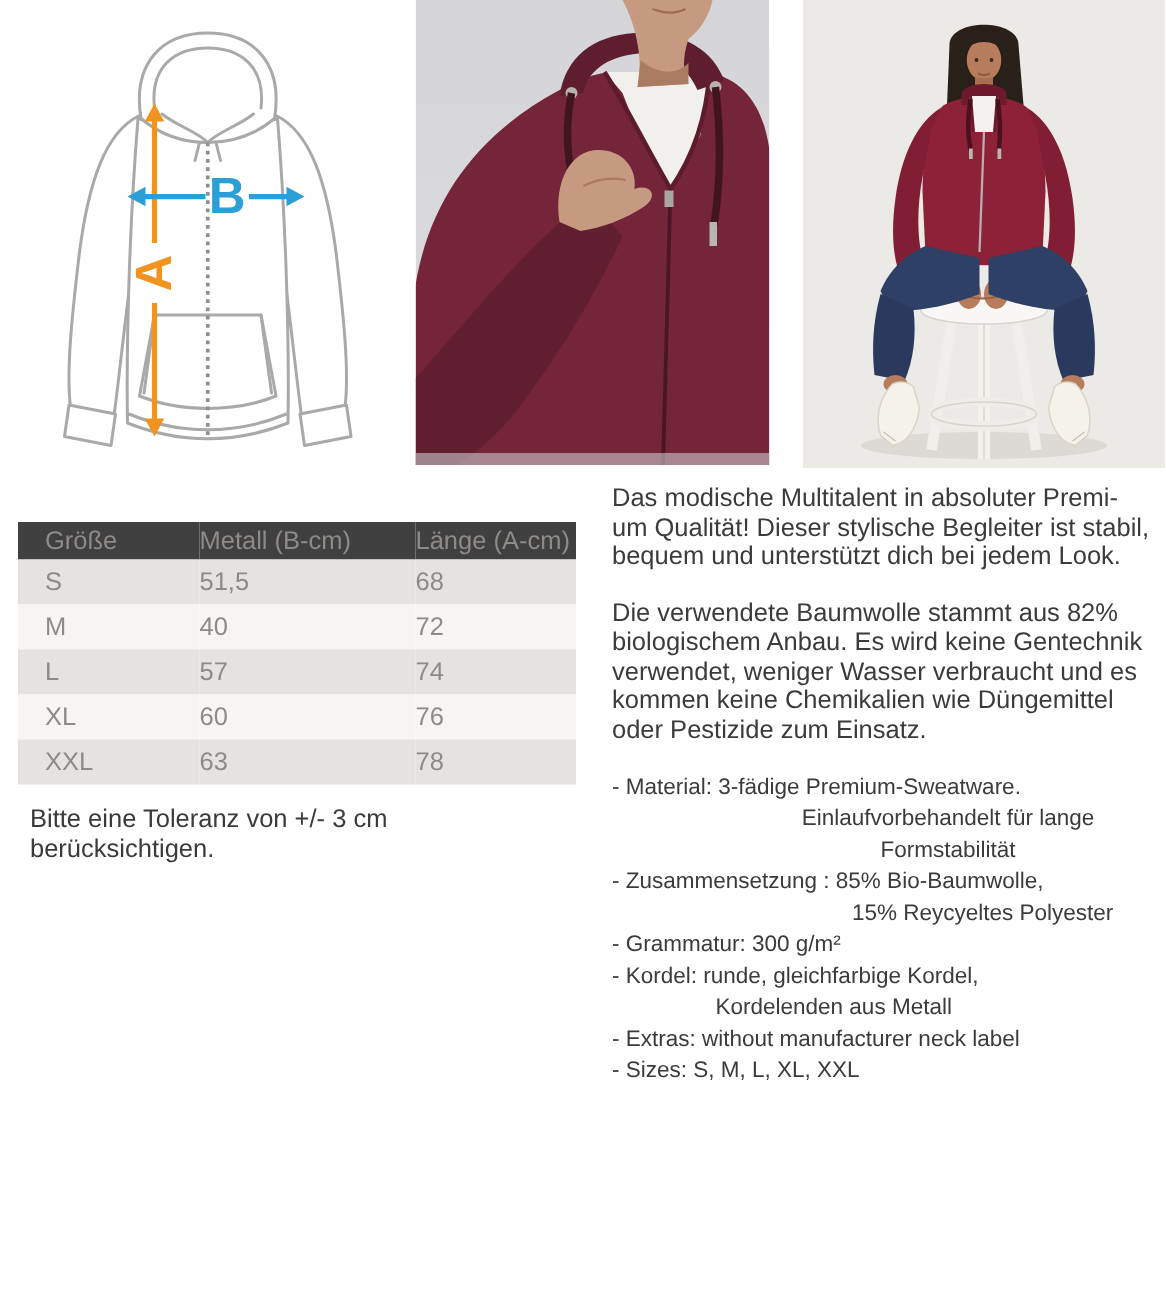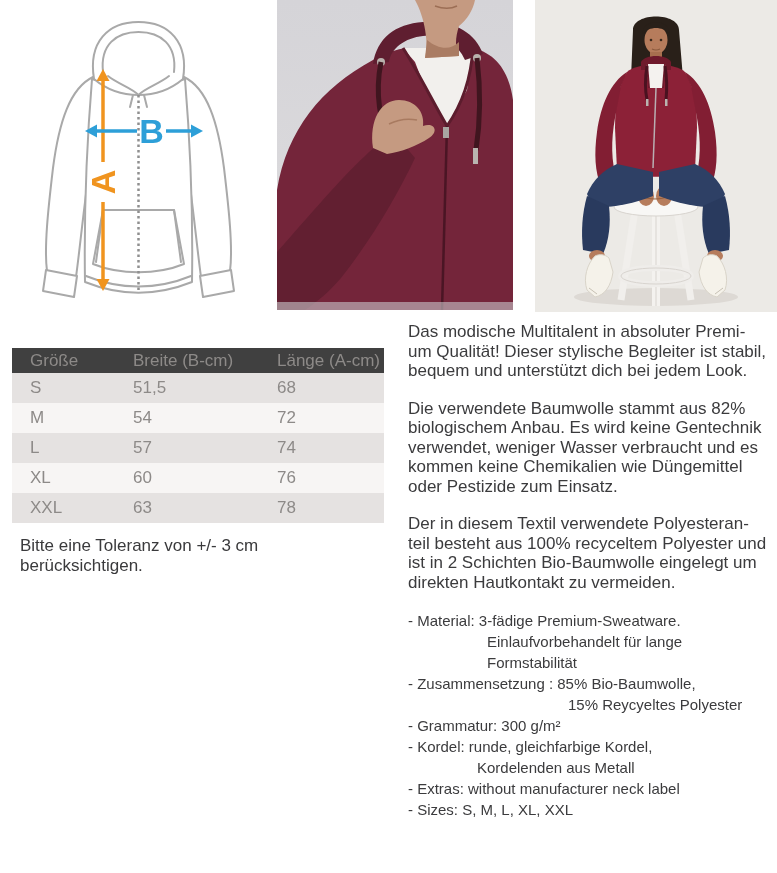--- a/index.html
+++ b/index.html
@@ -26,21 +26,21 @@
   table.size-table th:first-child,table.size-table td:first-child{padding-left:18px;}
   tr.row-dark td{background:#e5e2e1;}
   tr.row-light td{background:#f7f5f4;}
   .tolerance-note{margin:13px 0 12px 8px;font-size:17px;color:#3a3a3c;}
 
   
   .right-col{position:absolute;left:408px;top:322px;width:369px;}
   .right-col p{margin:0 0 18px 0;font-size:17px;line-height:19.5px;color:#3b3b3d;white-space:pre-line;}
   .specs{font-size:15px;line-height:21px;color:#3b3b3d;}
   .spec-line{white-space:pre;}
-  .ind-a{padding-left:79px;}
+  .ind-a{padding-left:79px;text-align:center;}
   .ind-b{padding-left:160px;}
   .ind-c{padding-left:69px;}
 </style>
 </head>
 <body>
 
 <div class="media" id="size-guide">
   <svg viewBox="0 0 277 312" width="277" height="312">
     <g stroke="#a9a9a9" stroke-width="2" fill="#ffffff" stroke-linejoin="round" stroke-linecap="round">
 
@@ -196,33 +196,33 @@
 <div class="left-col">
   <table class="size-table">
     <colgroup>
         <col class="c1">
         <col class="c2">
         <col class="c3">
       </colgroup>
     <thead>
       <tr>
         <th>Größe</th>
-        <th>Breite (B-cm)</th>
+        <th>Metall (B-cm)</th>
         <th>Länge (A-cm)</th>
       </tr>
     </thead>
     <tbody>
       <tr class="row-dark">
         <td>S</td>
         <td>51,5</td>
         <td>68</td>
       </tr>
       <tr class="row-light">
         <td>M</td>
-        <td>54</td>
+        <td>40</td>
         <td>72</td>
       </tr>
       <tr class="row-dark">
         <td>L</td>
         <td>57</td>
         <td>74</td>
       </tr>
       <tr class="row-light">
         <td>XL</td>
         <td>60</td>
@@ -240,24 +240,20 @@
 
 <div class="right-col">
   <p>Das modische Multitalent in absoluter Premi-
 um Qualität! Dieser stylische Begleiter ist stabil,
 bequem und unterstützt dich bei jedem Look.</p>
   <p>Die verwendete Baumwolle stammt aus 82%
 biologischem Anbau. Es wird keine Gentechnik
 verwendet, weniger Wasser verbraucht und es
 kommen keine Chemikalien wie Düngemittel
 oder Pestizide zum Einsatz.</p>
-  <p>Der in diesem Textil verwendete Polyesteran-
-teil besteht aus 100% recyceltem Polyester und
-ist in 2 Schichten Bio-Baumwolle eingelegt um
-direkten Hautkontakt zu vermeiden.</p>
   <div class="specs">
     <div class="spec-line">- Material: 3-fädige Premium-Sweatware.</div>
     <div class="spec-line ind-a">Einlaufvorbehandelt für lange</div>
     <div class="spec-line ind-a">Formstabilität</div>
     <div class="spec-line">- Zusammensetzung : 85% Bio-Baumwolle,</div>
     <div class="spec-line ind-b">15% Reycyeltes Polyester</div>
     <div class="spec-line">- Grammatur: 300 g/m²</div>
     <div class="spec-line">- Kordel: runde, gleichfarbige Kordel,</div>
     <div class="spec-line ind-c">Kordelenden aus Metall</div>
     <div class="spec-line">- Extras: without manufacturer neck label</div>

